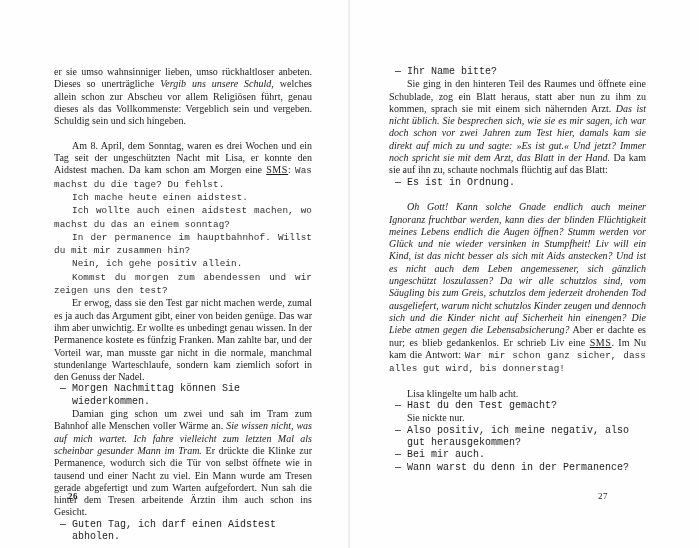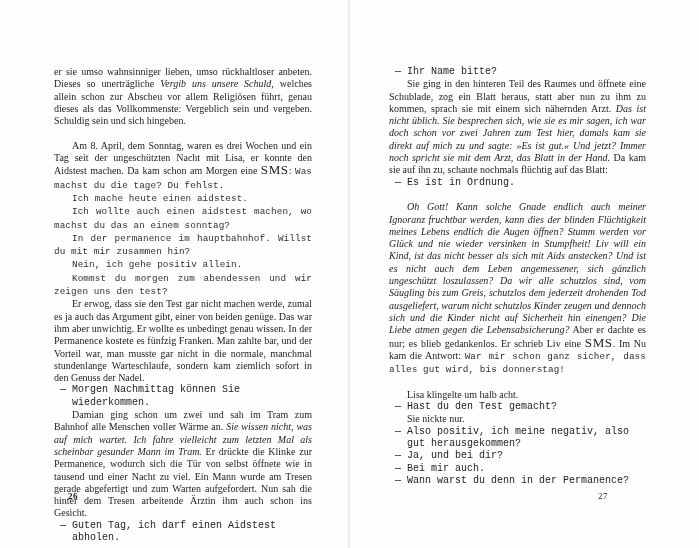--- a/index.html
+++ b/index.html
@@ -41,22 +41,23 @@
   }
   .run-roman { font-style: normal; }
   .run-italic { font-style: italic; }
   .run-mono {
     font-family: "Liberation Mono", monospace;
     font-size: 9.3px;
     letter-spacing: 0.1px;
     color: #303030;
   }
   .run-smallcaps {
-    font-size: 13px;
+    font-size: 10px;
     letter-spacing: 0.6px;
+    text-decoration: underline;
   }
   .folio {
     position: absolute;
     font-size: 9px;
     color: var(--ink, #1c1c1c);
     letter-spacing: 0.5px;
   }
   .folio.left  { left: 68px;  top: 491px; font-weight: bold; }
   .folio.right { left: 598px; top: 491px; }
 </style>
@@ -83,21 +84,20 @@
 
   <div class="page-text right">
       <p class="dialogue"><span class="run-roman">— Ihr Name bitte?</span></p>
       <p class=" indent"><span class="run-roman">Sie ging in den hinteren Teil des Raumes und öffnete eine Schublade, zog ein Blatt heraus, statt aber nun zu ihm zu kommen, sprach sie mit einem sich nähernden Arzt. </span><span class="run-italic">Das ist nicht üblich. Sie besprechen sich, wie sie es mir sagen, ich war doch schon vor zwei Jahren zum Test hier, damals kam sie direkt auf mich zu und sagte: »Es ist gut.« Und jetzt? Immer noch spricht sie mit dem Arzt, das Blatt in der Hand.</span><span class="run-roman"> Da kam sie auf ihn zu, schaute nochmals flüchtig auf das Blatt:</span></p>
       <p class="dialogue"><span class="run-roman">— Es ist in Ordnung.</span></p>
       <p class=" indent gap"><span class="run-italic">Oh Gott! Kann solche Gnade endlich auch meiner Ignoranz fruchtbar werden, kann dies der blinden Flüchtigkeit meines Lebens endlich die Augen öffnen? Stumm werden vor Glück und nie wieder versinken in Stumpfheit! Liv will ein Kind, ist das nicht besser als sich mit Aids anstecken? Und ist es nicht auch dem Leben angemessener, sich gänzlich ungeschützt loszulassen? Da wir alle schutzlos sind, vom Säugling bis zum Greis, schutzlos dem jederzeit drohenden Tod ausgeliefert, warum nicht schutzlos Kinder zeugen und dennoch sich und die Kinder nicht auf Sicherheit hin einengen? Die Liebe atmen gegen die Lebensabsicherung?</span><span class="run-roman"> Aber er dachte es nur; es blieb gedankenlos. Er schrieb Liv eine </span><span class="run-smallcaps">SMS</span><span class="run-roman">. Im Nu kam die Antwort: </span><span class="run-mono">War mir schon ganz sicher, dass alles gut wird, bis donnerstag!</span></p>
       <p class=" indent gap"><span class="run-roman">Lisa klingelte um halb acht.</span></p>
       <p class="dialogue"><span class="run-roman">— Hast du den Test gemacht?</span></p>
       <p class=" indent"><span class="run-roman">Sie nickte nur.</span></p>
       <p class="dialogue"><span class="run-roman">— Also positiv, ich meine negativ, also gut herausgekommen?</span></p>
-      <p class="dialogue"><span class="run-roman">— Ja, und bei dir?</span></p>
       <p class="dialogue"><span class="run-roman">— Bei mir auch.</span></p>
       <p class="dialogue"><span class="run-roman">— Wann warst du denn in der Permanence?</span></p>
     </div>
 
   <span class="folio left">26</span>
 
   <span class="folio right">27</span>
 
 </div>
 

